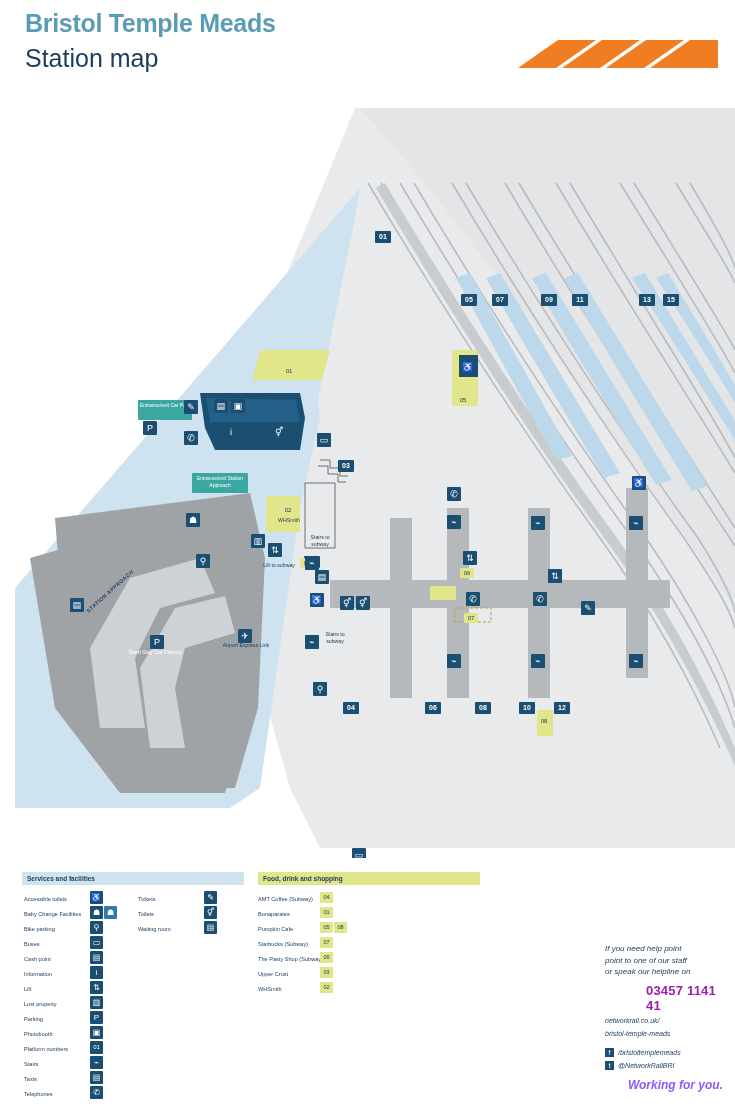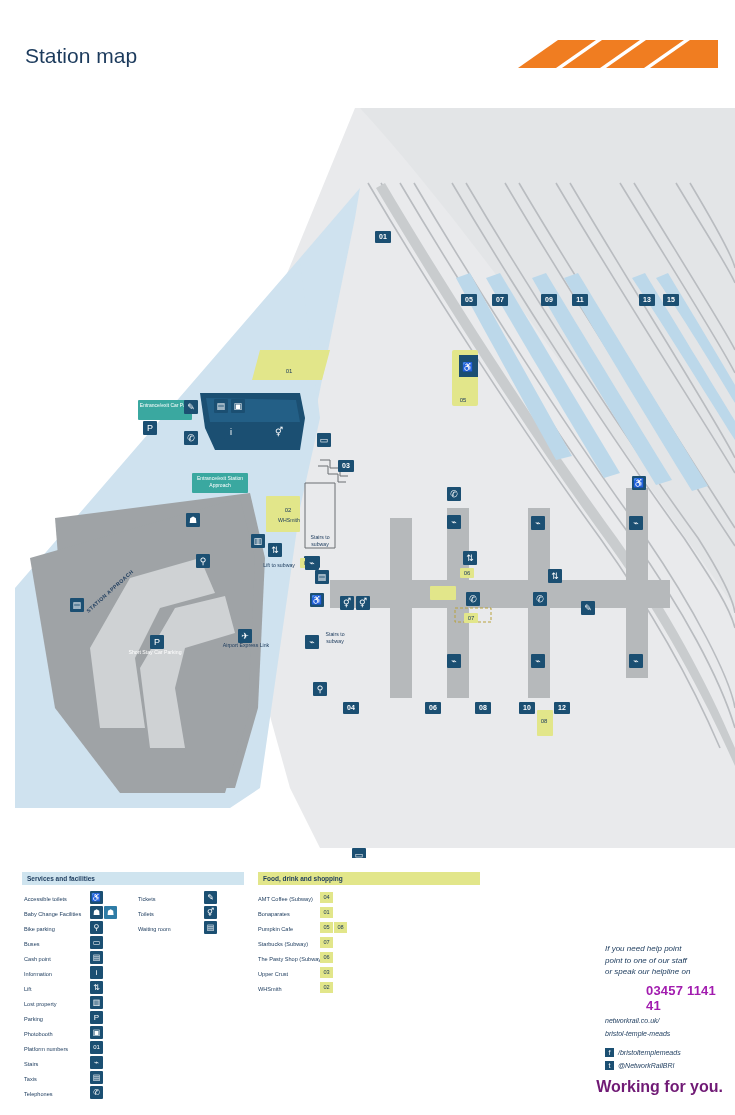--- a/index.html
+++ b/index.html
@@ -14,21 +14,21 @@
   .root{position:relative;width:735px;height:1115px;}
 
   
   .header{position:absolute;left:0;top:0;width:735px;height:88px;background:#fff;}
   .title{
     position:absolute;left:25px;top:9px;
     font-size:25px;font-weight:bold;color:#5c9bb5;letter-spacing:-0.3px;
   }
   .subtitle{
     position:absolute;left:25px;top:44px;
-    font-size:21px;font-weight:normal;color:#1b3a5c;
+    font-size:25px;font-weight:normal;color:#1b3a5c;
   }
   .nr-logo{position:absolute;right:10px;top:6px;width:215px;height:62px;}
   .nr-text{
     position:absolute;left:10px;top:2px;font-size:26px;font-weight:bold;color:#16355c;letter-spacing:-0.6px;
   }
   .nr-chevrons{position:absolute;left:8px;top:34px;width:200px;height:28px;}
 
   
   .map{position:absolute;left:0;top:88px;width:735px;height:770px;background:#fff;overflow:hidden;}
 
@@ -54,21 +54,21 @@
     font-size:5.6px;line-height:11px;text-align:center;color:#1b3a5c;
   }
 
   .help{position:absolute;left:605px;top:83px;width:125px;}
   .help-text{font-size:8px;font-style:italic;color:#1b3a5c;line-height:11.5px;}
   .help-phone{font-size:13px;font-weight:bold;color:#a21caf;margin-top:5px;letter-spacing:0.2px;margin-left:41px;}
   .help-url{font-size:7px;font-style:italic;color:#1b3a5c;line-height:10px;margin-top:3px;}
   .social{margin-top:7px;font-size:7px;font-style:italic;color:#1b3a5c;line-height:13px;}
   .sq{display:inline-block;width:9px;height:9px;background:#1b4f72;color:#fff;
       font-size:7px;line-height:9px;text-align:center;margin-right:4px;vertical-align:middle;font-style:normal;}
-  .wfy{position:absolute;right:12px;top:218px;font-size:16px;font-weight:bold;color:#701a75;}
+  .wfy{position:absolute;right:12px;top:218px;font-size:12px;font-weight:bold;font-style:italic;color:#8b5cf6;}
 
   
   .lbl{
     position:absolute;background:#1b4f72;color:#fff;
     font-size:7px;font-weight:bold;text-align:center;border-radius:1px;
   }
   .plat{width:16px;height:12px;line-height:12px;}
   .ic{
     position:absolute;background:#1b4f72;color:#fff;border-radius:1px;
     font-size:9px;text-align:center;line-height:13px;
@@ -84,20 +84,21 @@
   }
   .cap{position:absolute;font-size:5.2px;color:#1b3a5c;text-align:center;line-height:6.5px;}
   .cap-w{position:absolute;font-size:5.2px;color:#ffffff;text-align:center;line-height:6.5px;}
 </style>
 </head>
 <body>
 
 <div class="root">
 
   <div class="header">
+    <div class="title">Bristol Temple Meads</div>
     <div class="subtitle">Station map</div>
     <div class="nr-logo">
       <svg class="nr-chevrons" viewBox="0 0 200 28">
         <polygon points="0,28 40,0 78,0 38,28" fill="#f07d21"></polygon>
         <polygon points="44,28 84,0 122,0 82,28" fill="#f07d21"></polygon>
         <polygon points="88,28 128,0 166,0 126,28" fill="#f07d21"></polygon>
         <polygon points="132,28 172,0 200,0 200,28" fill="#f07d21"></polygon>
       </svg>
     </div>
   </div>

